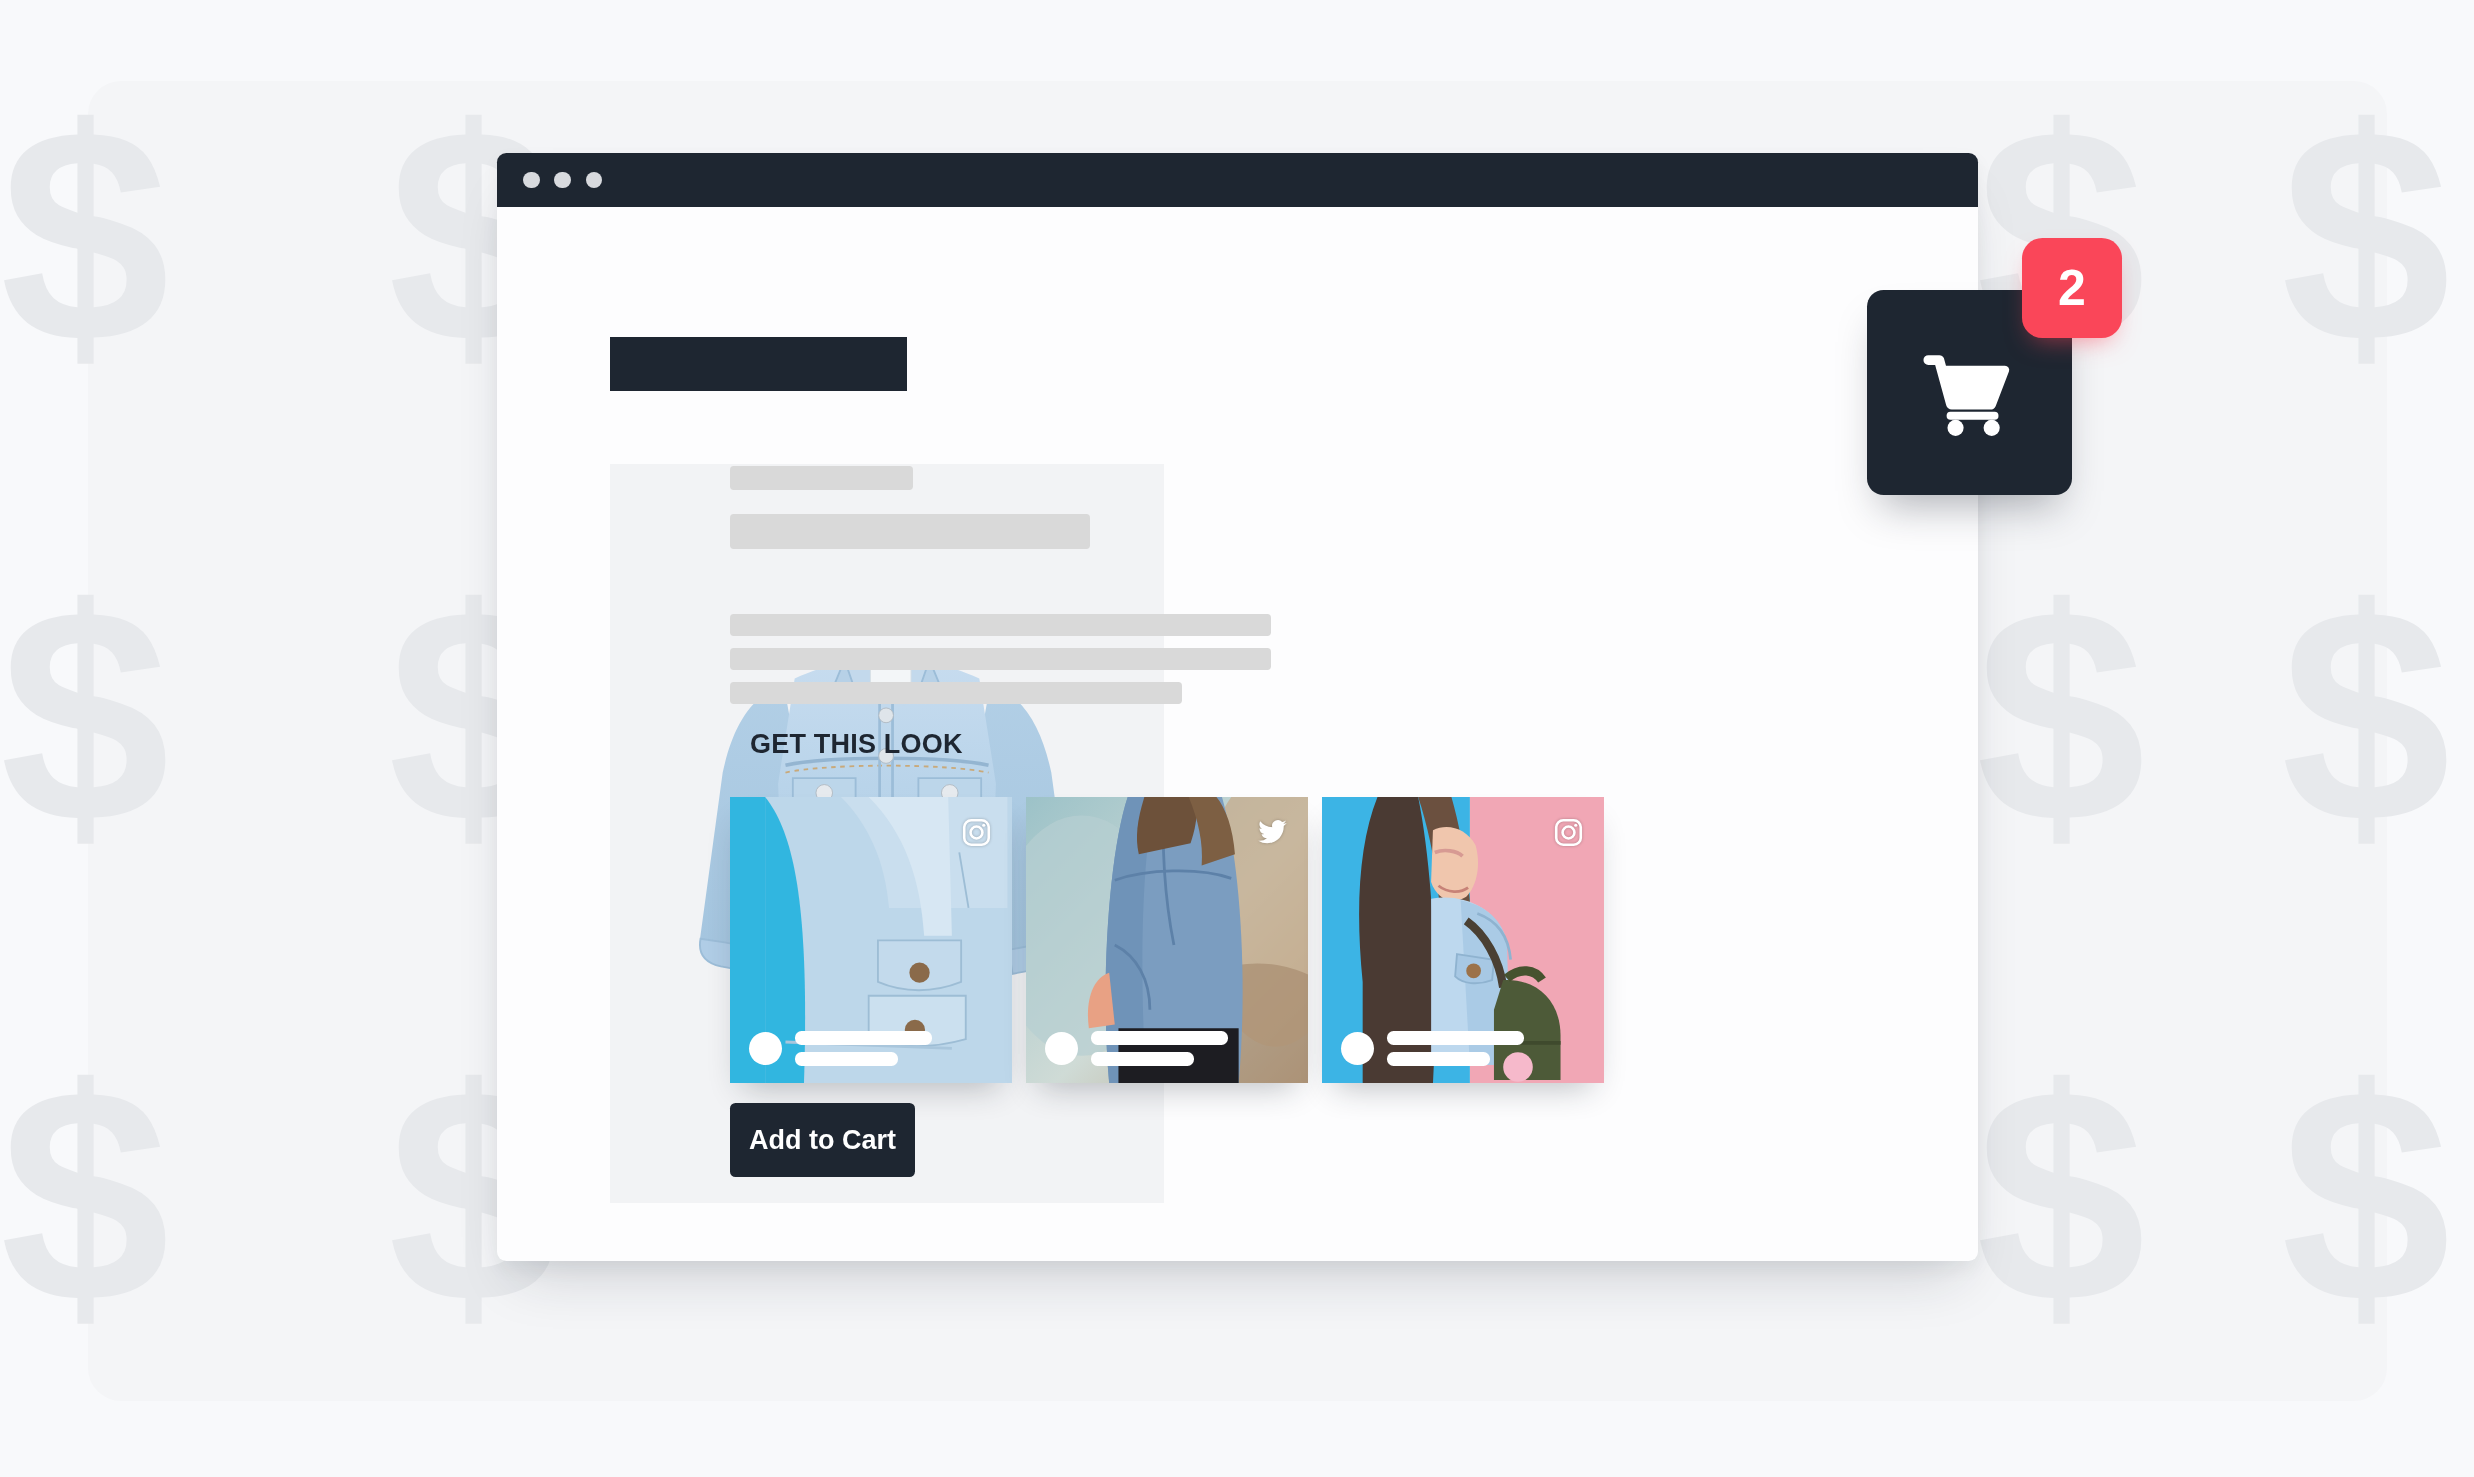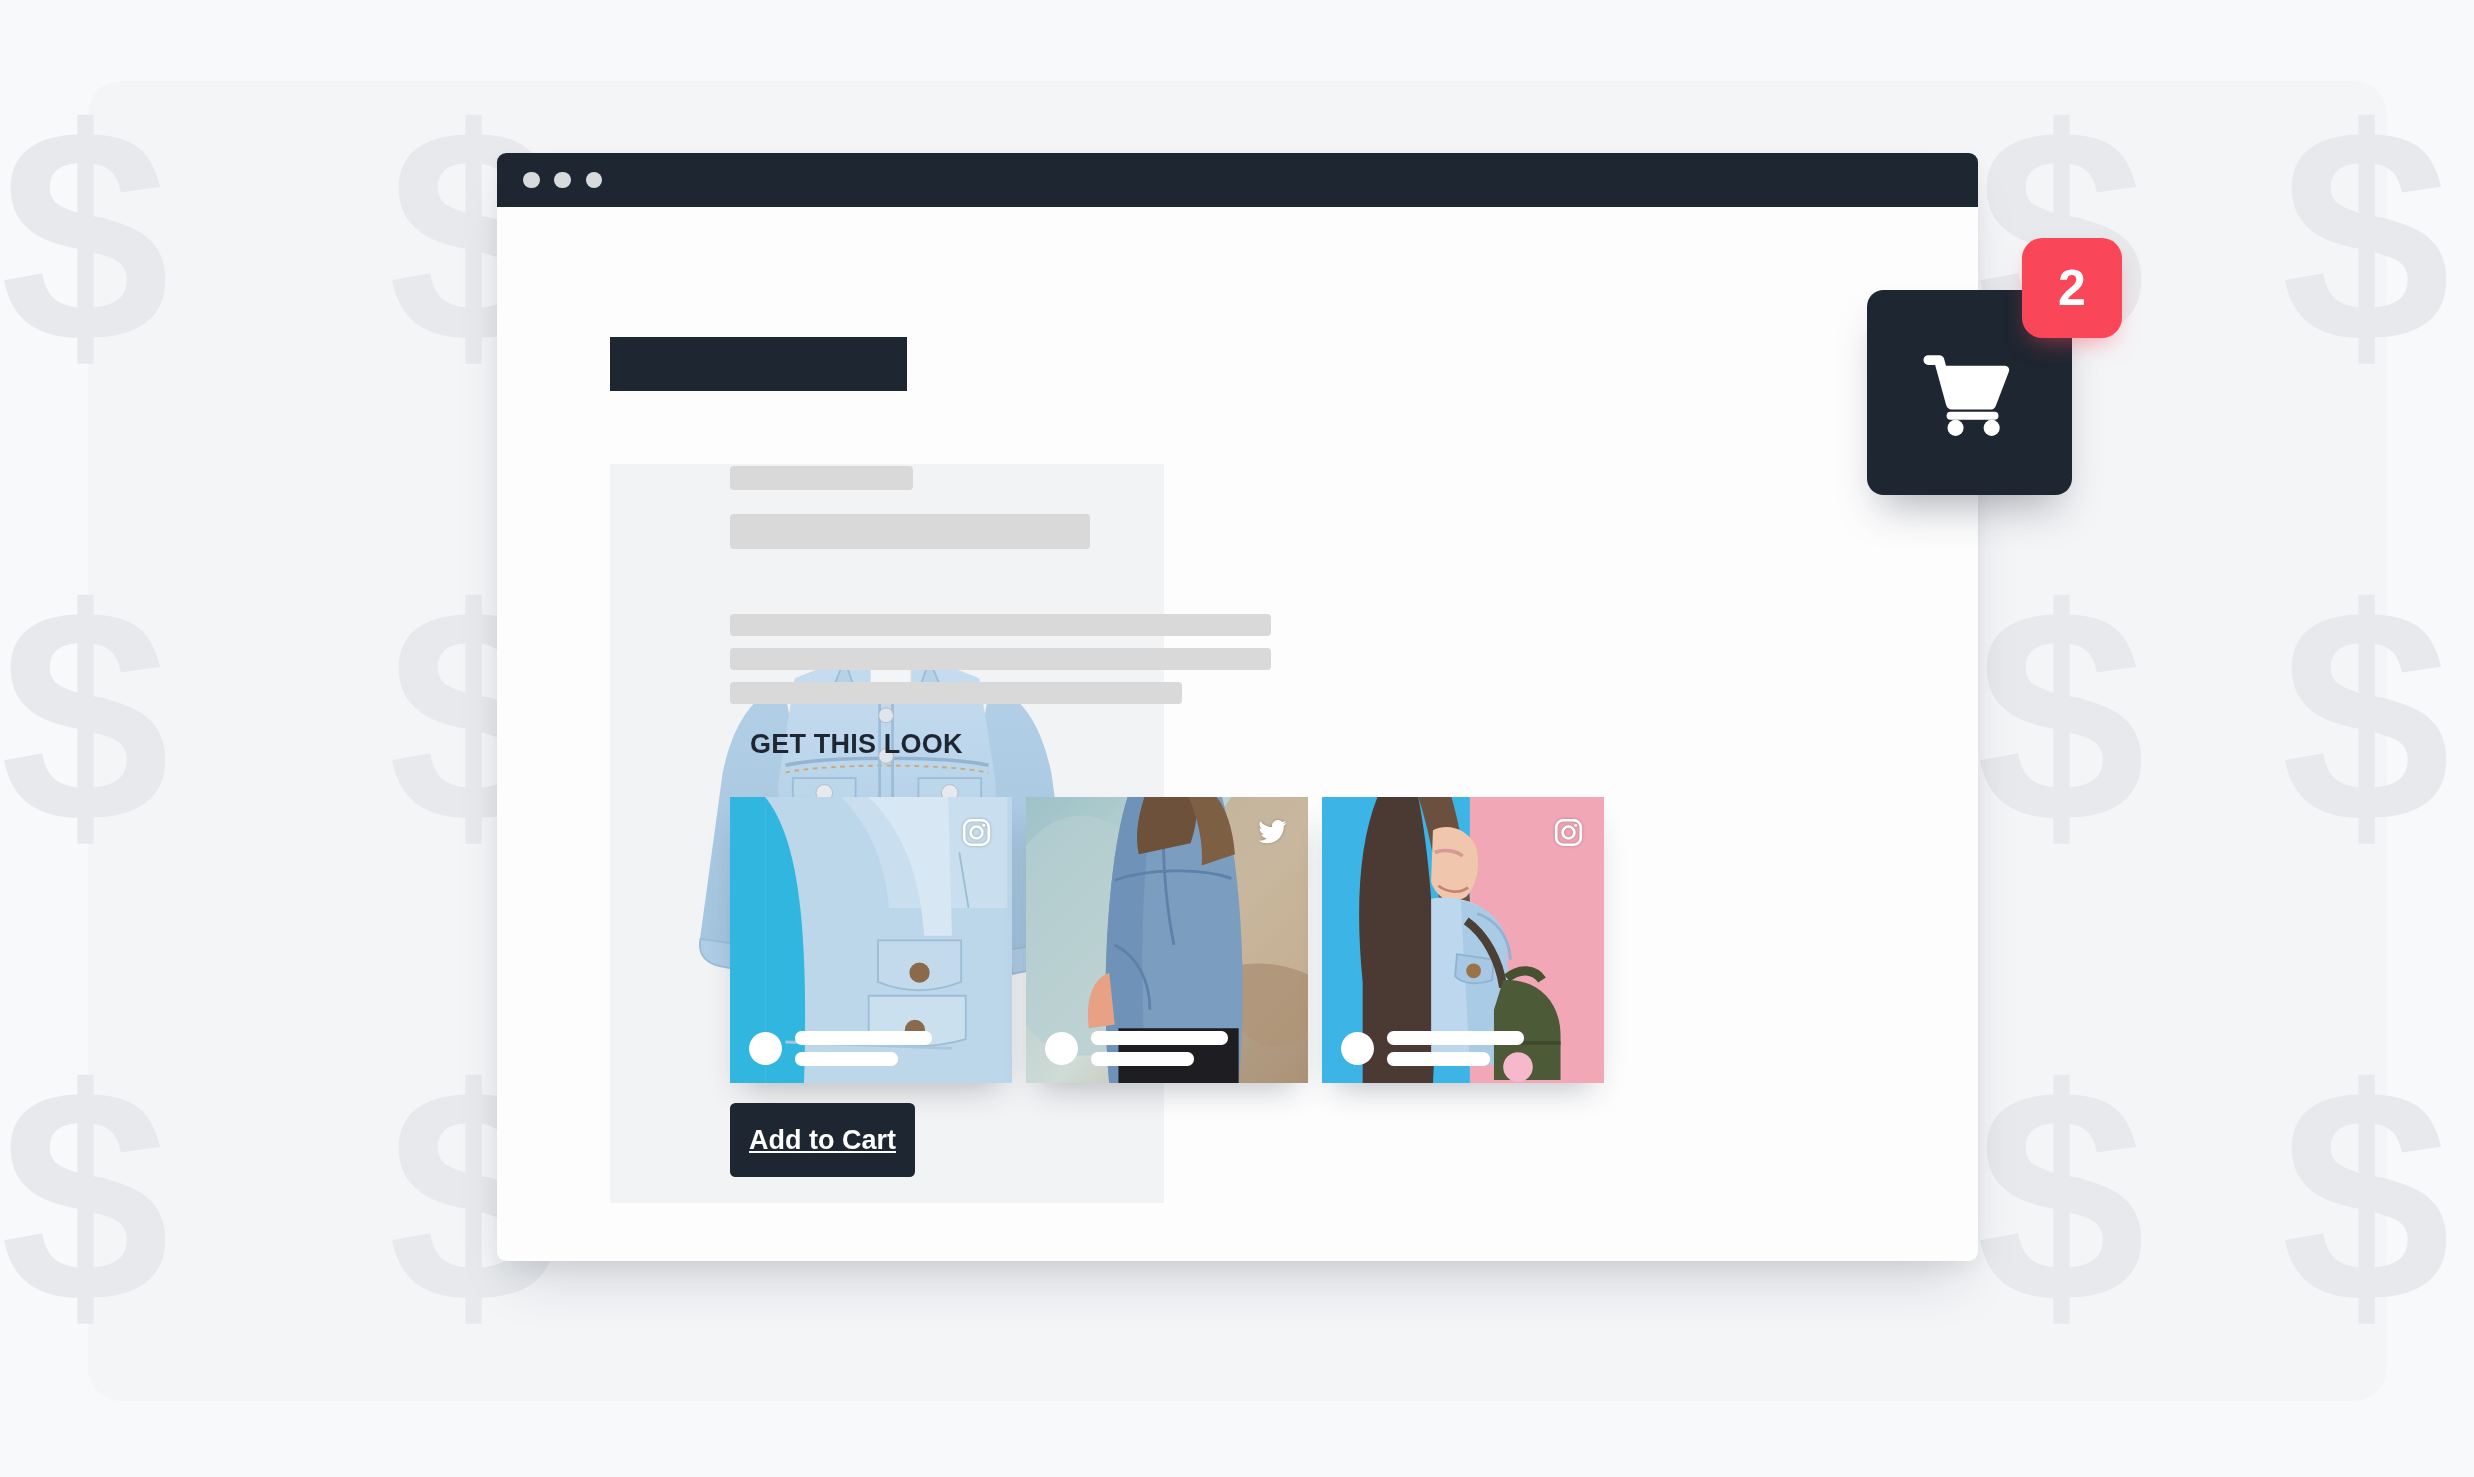--- a/index.html
+++ b/index.html
@@ -108,21 +108,20 @@
 
   
   #add-to-cart{
     position:absolute; left:233px; top:896px;
     width:185px; height:74px;
     background:#1e2631; color:#fff;
     border:none; border-radius:5.5px;
     font-family:"Liberation Sans", sans-serif;
     font-size:27px; font-weight:700;
     cursor:pointer;
-    text-decoration:underline;
   }
 
   
   #cart-fab{
     position:absolute; left:1867px; top:290px;
     width:205px; height:205px;
     background:#1e2631; border-radius:16.6px;
     display:flex; align-items:center; justify-content:center;
     box-shadow:0 24px 42px -14.8px rgba(28,35,48,.35);
   }

